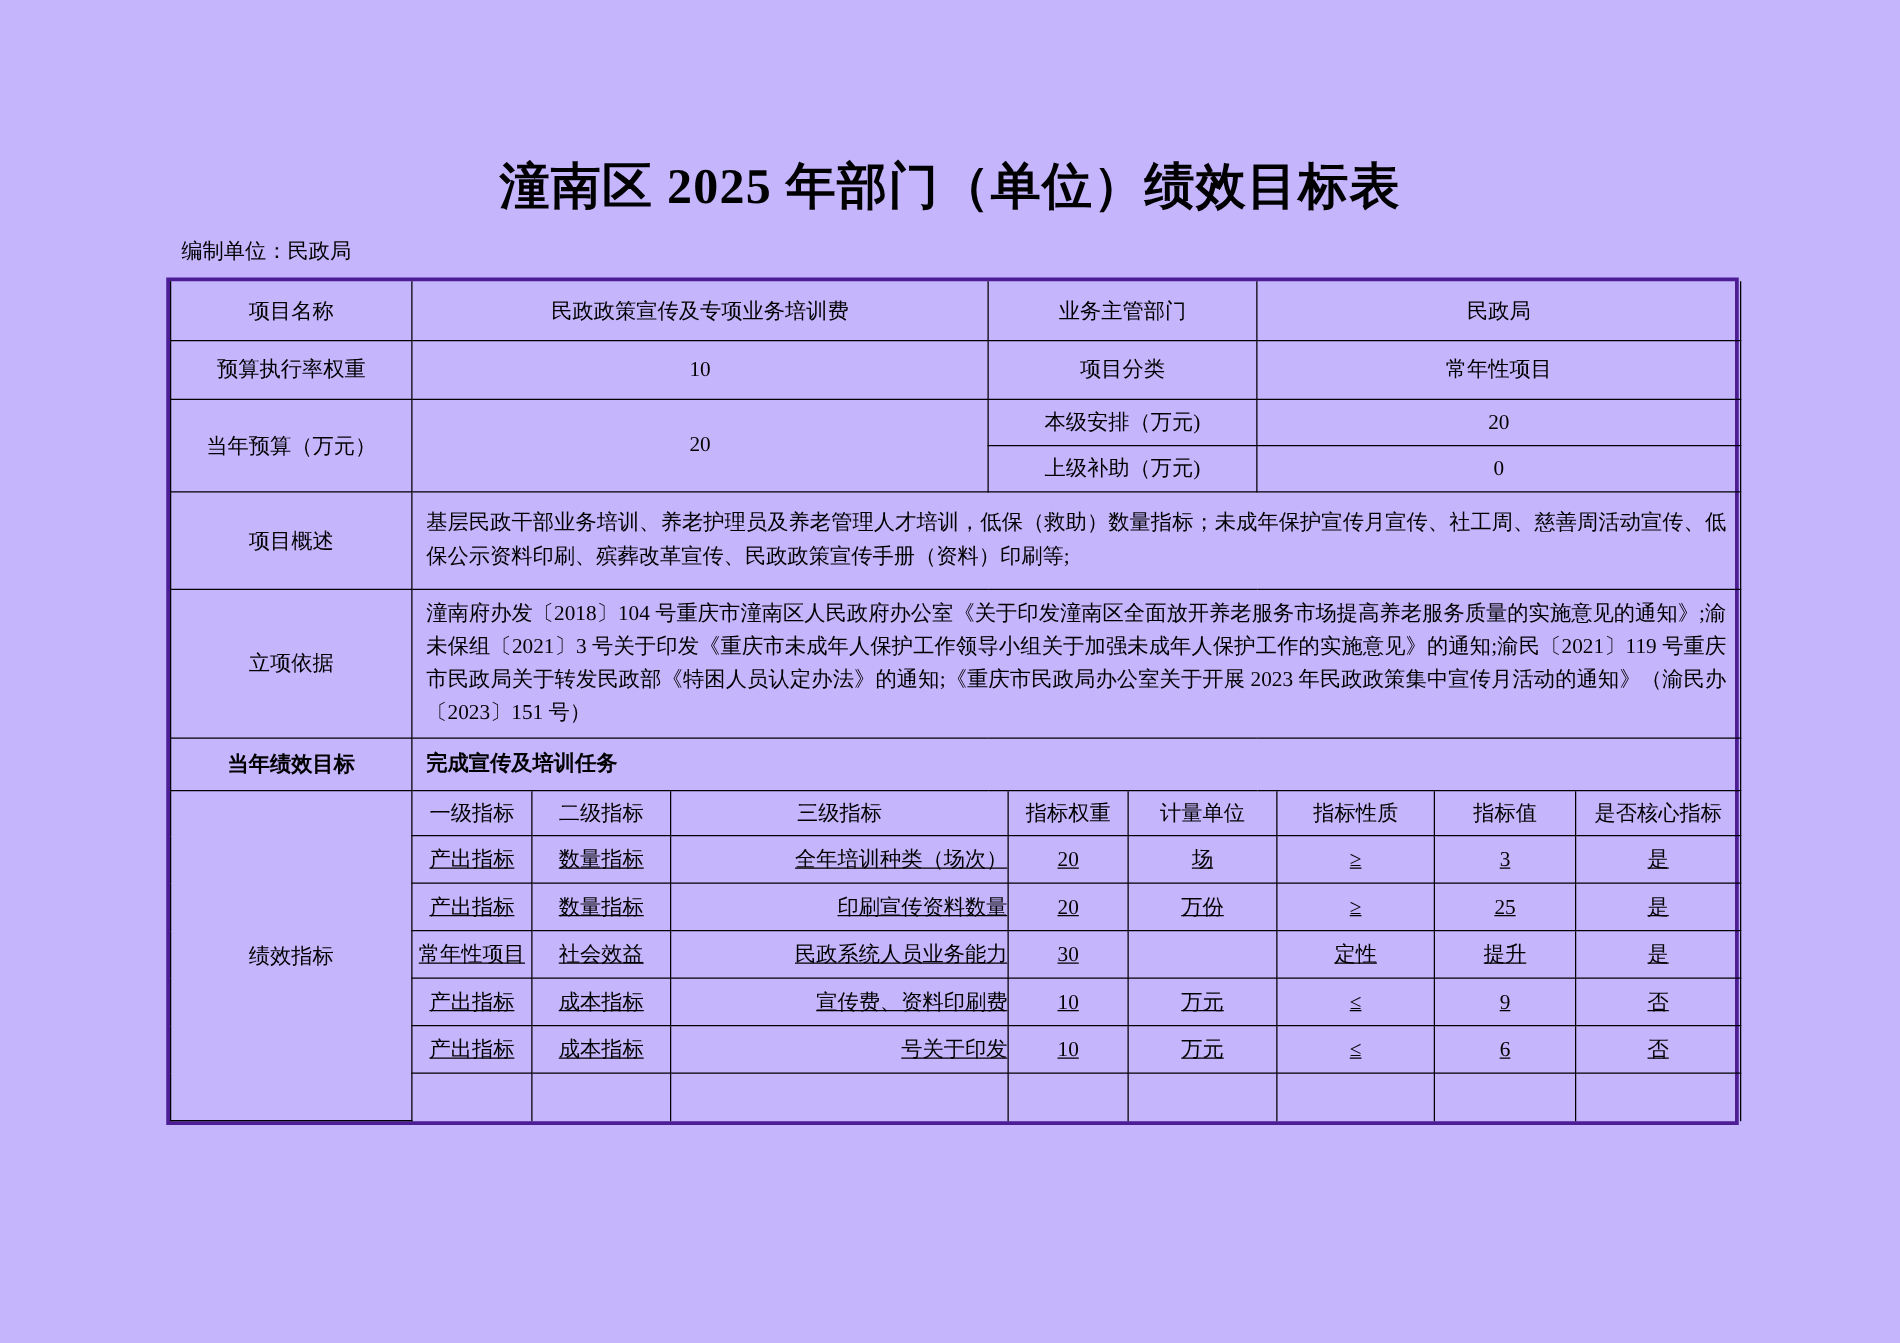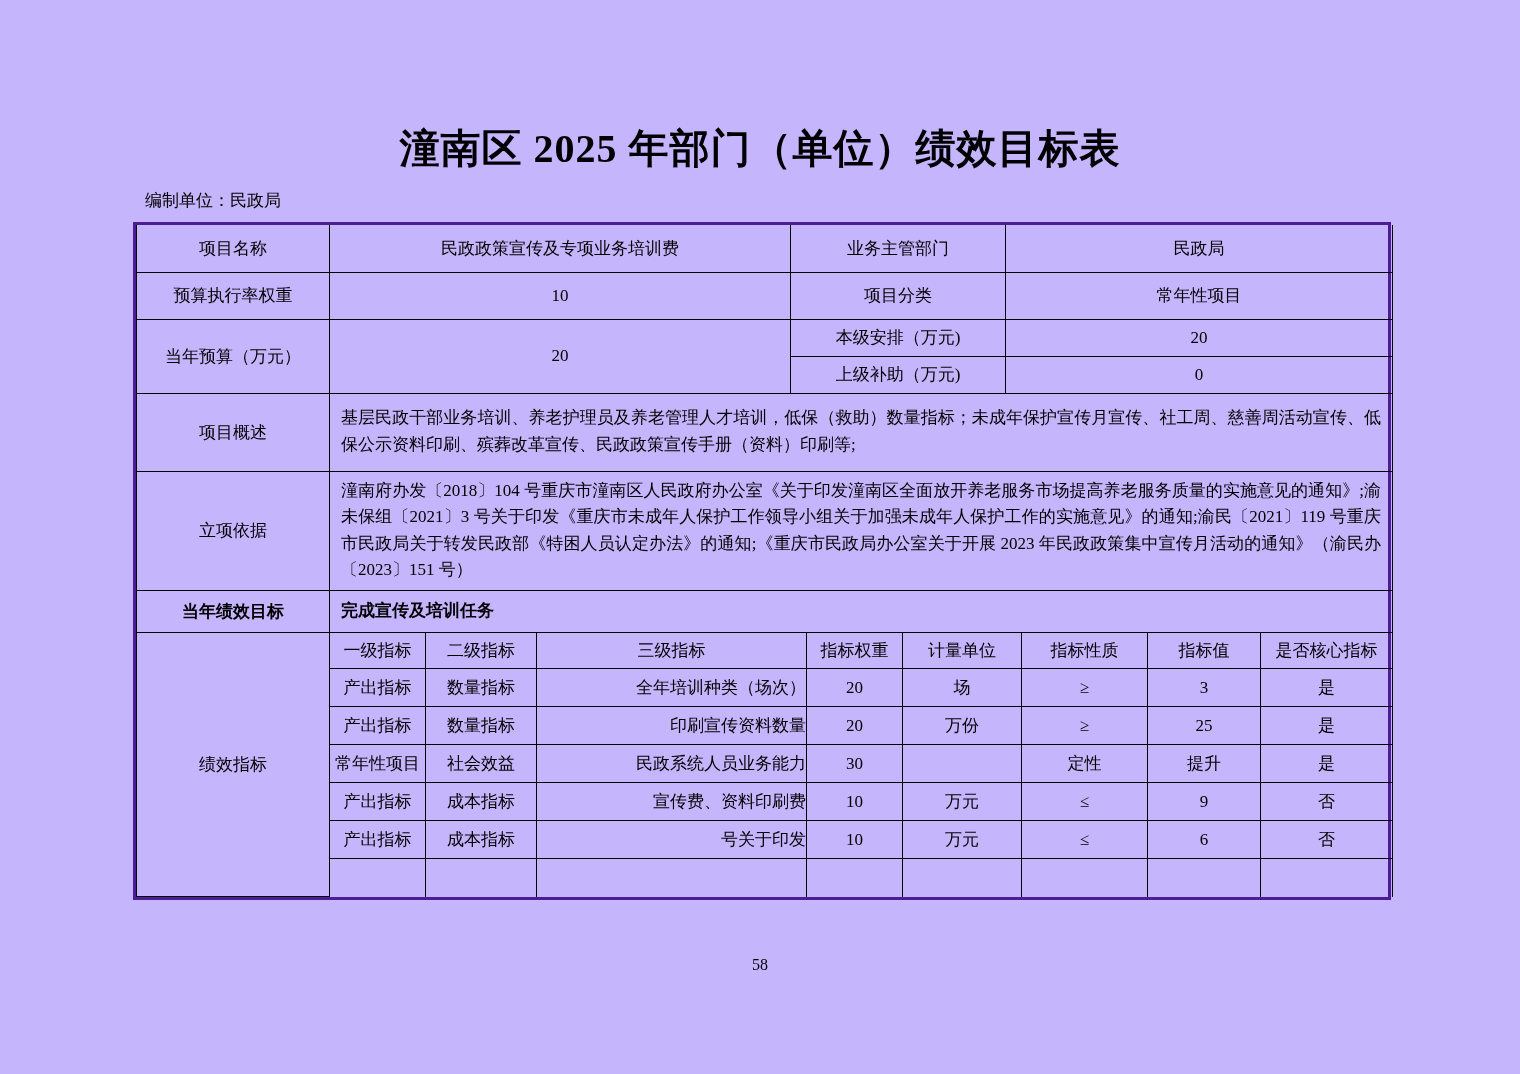--- a/index.html
+++ b/index.html
@@ -51,21 +51,21 @@
   td.lft {
     text-align:right;
     padding-left:9px;
   }
   tr.h47 { height:47px; }
   tr.h37 { height:37px; }
   tr.h78 { height:78px; }
   tr.h110 { height:110px; }
   tr.h42 { height:42px;font-weight:bold; }
   tr.h36 { height:36px; }
-  tr.h38 { height:38px; }
+  tr.h38 { height:38px;text-decoration:underline; }
   .pageno {
     position:absolute;
     top:956px; left:0;
     width:100%;
     text-align:center;
     font-size:16px;
   }
 </style>
 </head>
 <body>
@@ -205,15 +205,14 @@
         <td class="c"></td>
         <td class="c"></td>
         <td class="c"></td>
         <td class="c"></td>
       </tr>
     </tbody>
       </table>
 
   </div>
 
-  <div class="pageno">58</div>
 
 </div>
 
 </body></html>

